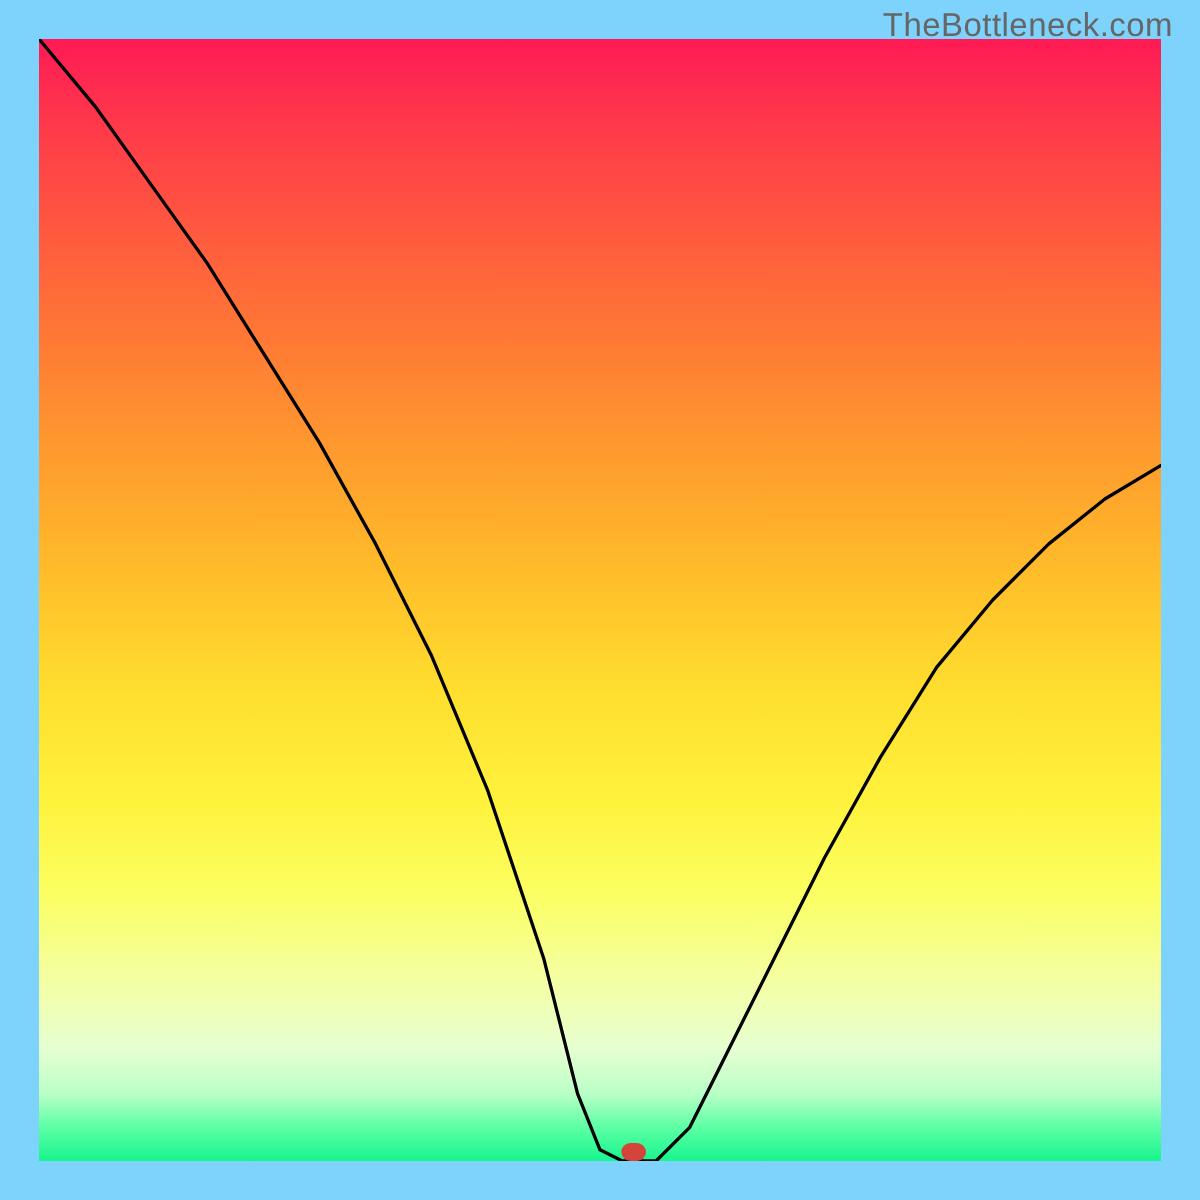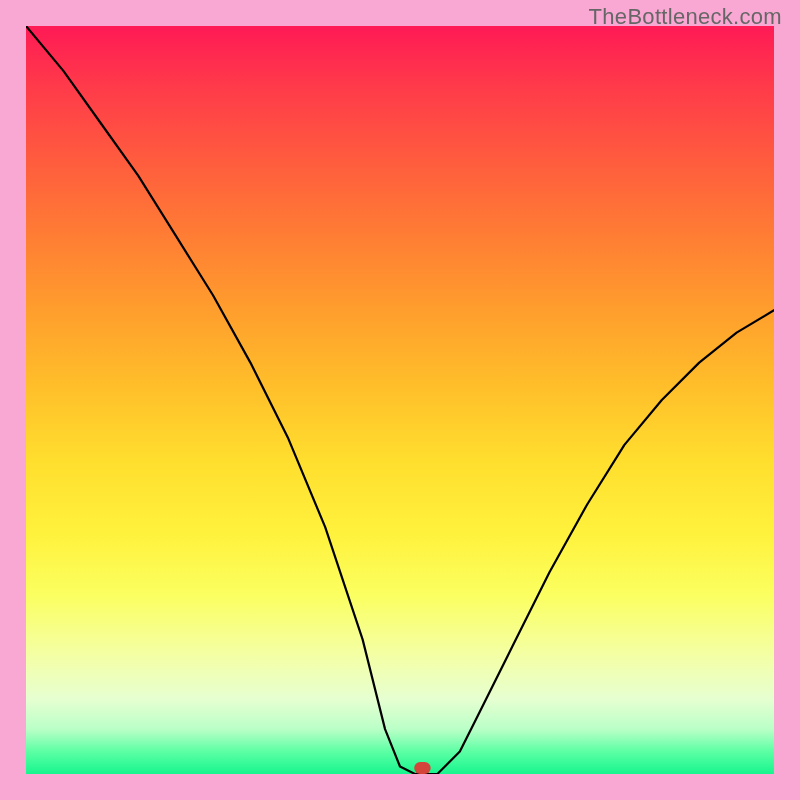--- a/index.html
+++ b/index.html
@@ -8,21 +8,21 @@
     width: 800px;
     height: 800px;
     background: #000;
     overflow: hidden;
     font-family: Arial, Helvetica, sans-serif;
   }
   .frame {
     position: relative;
     width: 800px;
     height: 800px;
-    background: #f9a8d4;
+    background: #7dd3fc;
   }
   .watermark {
     position: absolute;
     top: 4px;
     right: 18px;
     color: #666;
     font-size: 22px;
     letter-spacing: 0.3px;
     z-index: 10;
   }

